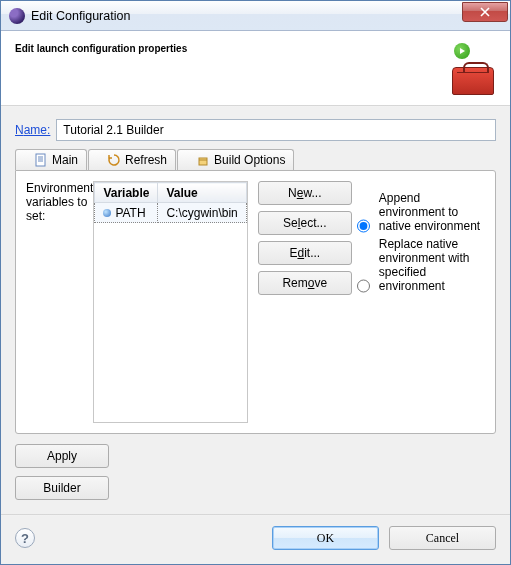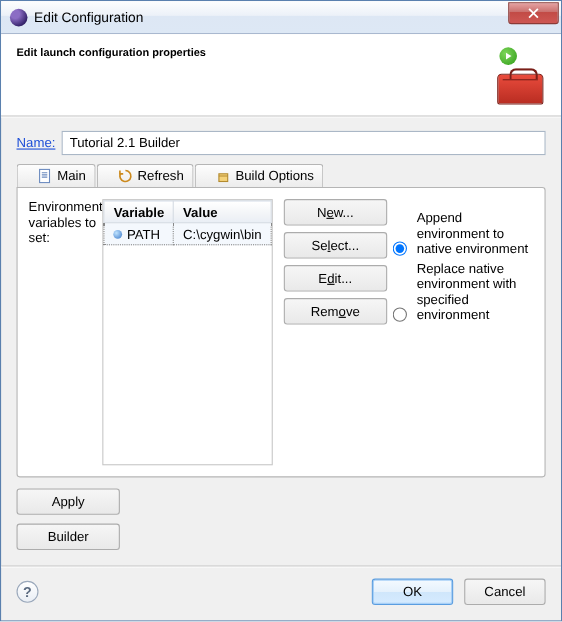--- a/index.html
+++ b/index.html
@@ -63,21 +63,21 @@
   .radios { margin-top:10px; display:flex; flex-direction:column; gap:4px; }
   .radio { display:flex; align-items:flex-end; gap:6px; font-size:12px; }
   .radio input { width:14px; height:14px; }
   .apply-row { display:flex; justify-content:flex-end; gap:8px; margin-top:10px;flex-direction:column; }
   .apply-row .btn { width:94px; }
   .footer { display:flex; justify-content:space-between; align-items:center; padding:10px 14px 14px 14px; }
   .help-icon { width:20px; height:20px; border-radius:50%; border:1px solid #9aa8bb; display:flex;
     align-items:center; justify-content:center; font-size:13px; font-weight:bold; color:#5a6a80;
     background:linear-gradient(to bottom,#fff,#e9eef5); cursor:pointer; }
   .footer-btns { display:flex; gap:10px; }
-  .footer-btns .btn { width:74px; }
+  .footer-btns .btn { width:107px;font-family:Liberation Serif, serif; }
   .underline-key { text-decoration:underline; }
   .env-icon-bg { background:#fff; }
 </style>
 </head>
 <body>
 
 <div class="window">
 
   <div class="titlebar">
     <div class="titlebar-left">

